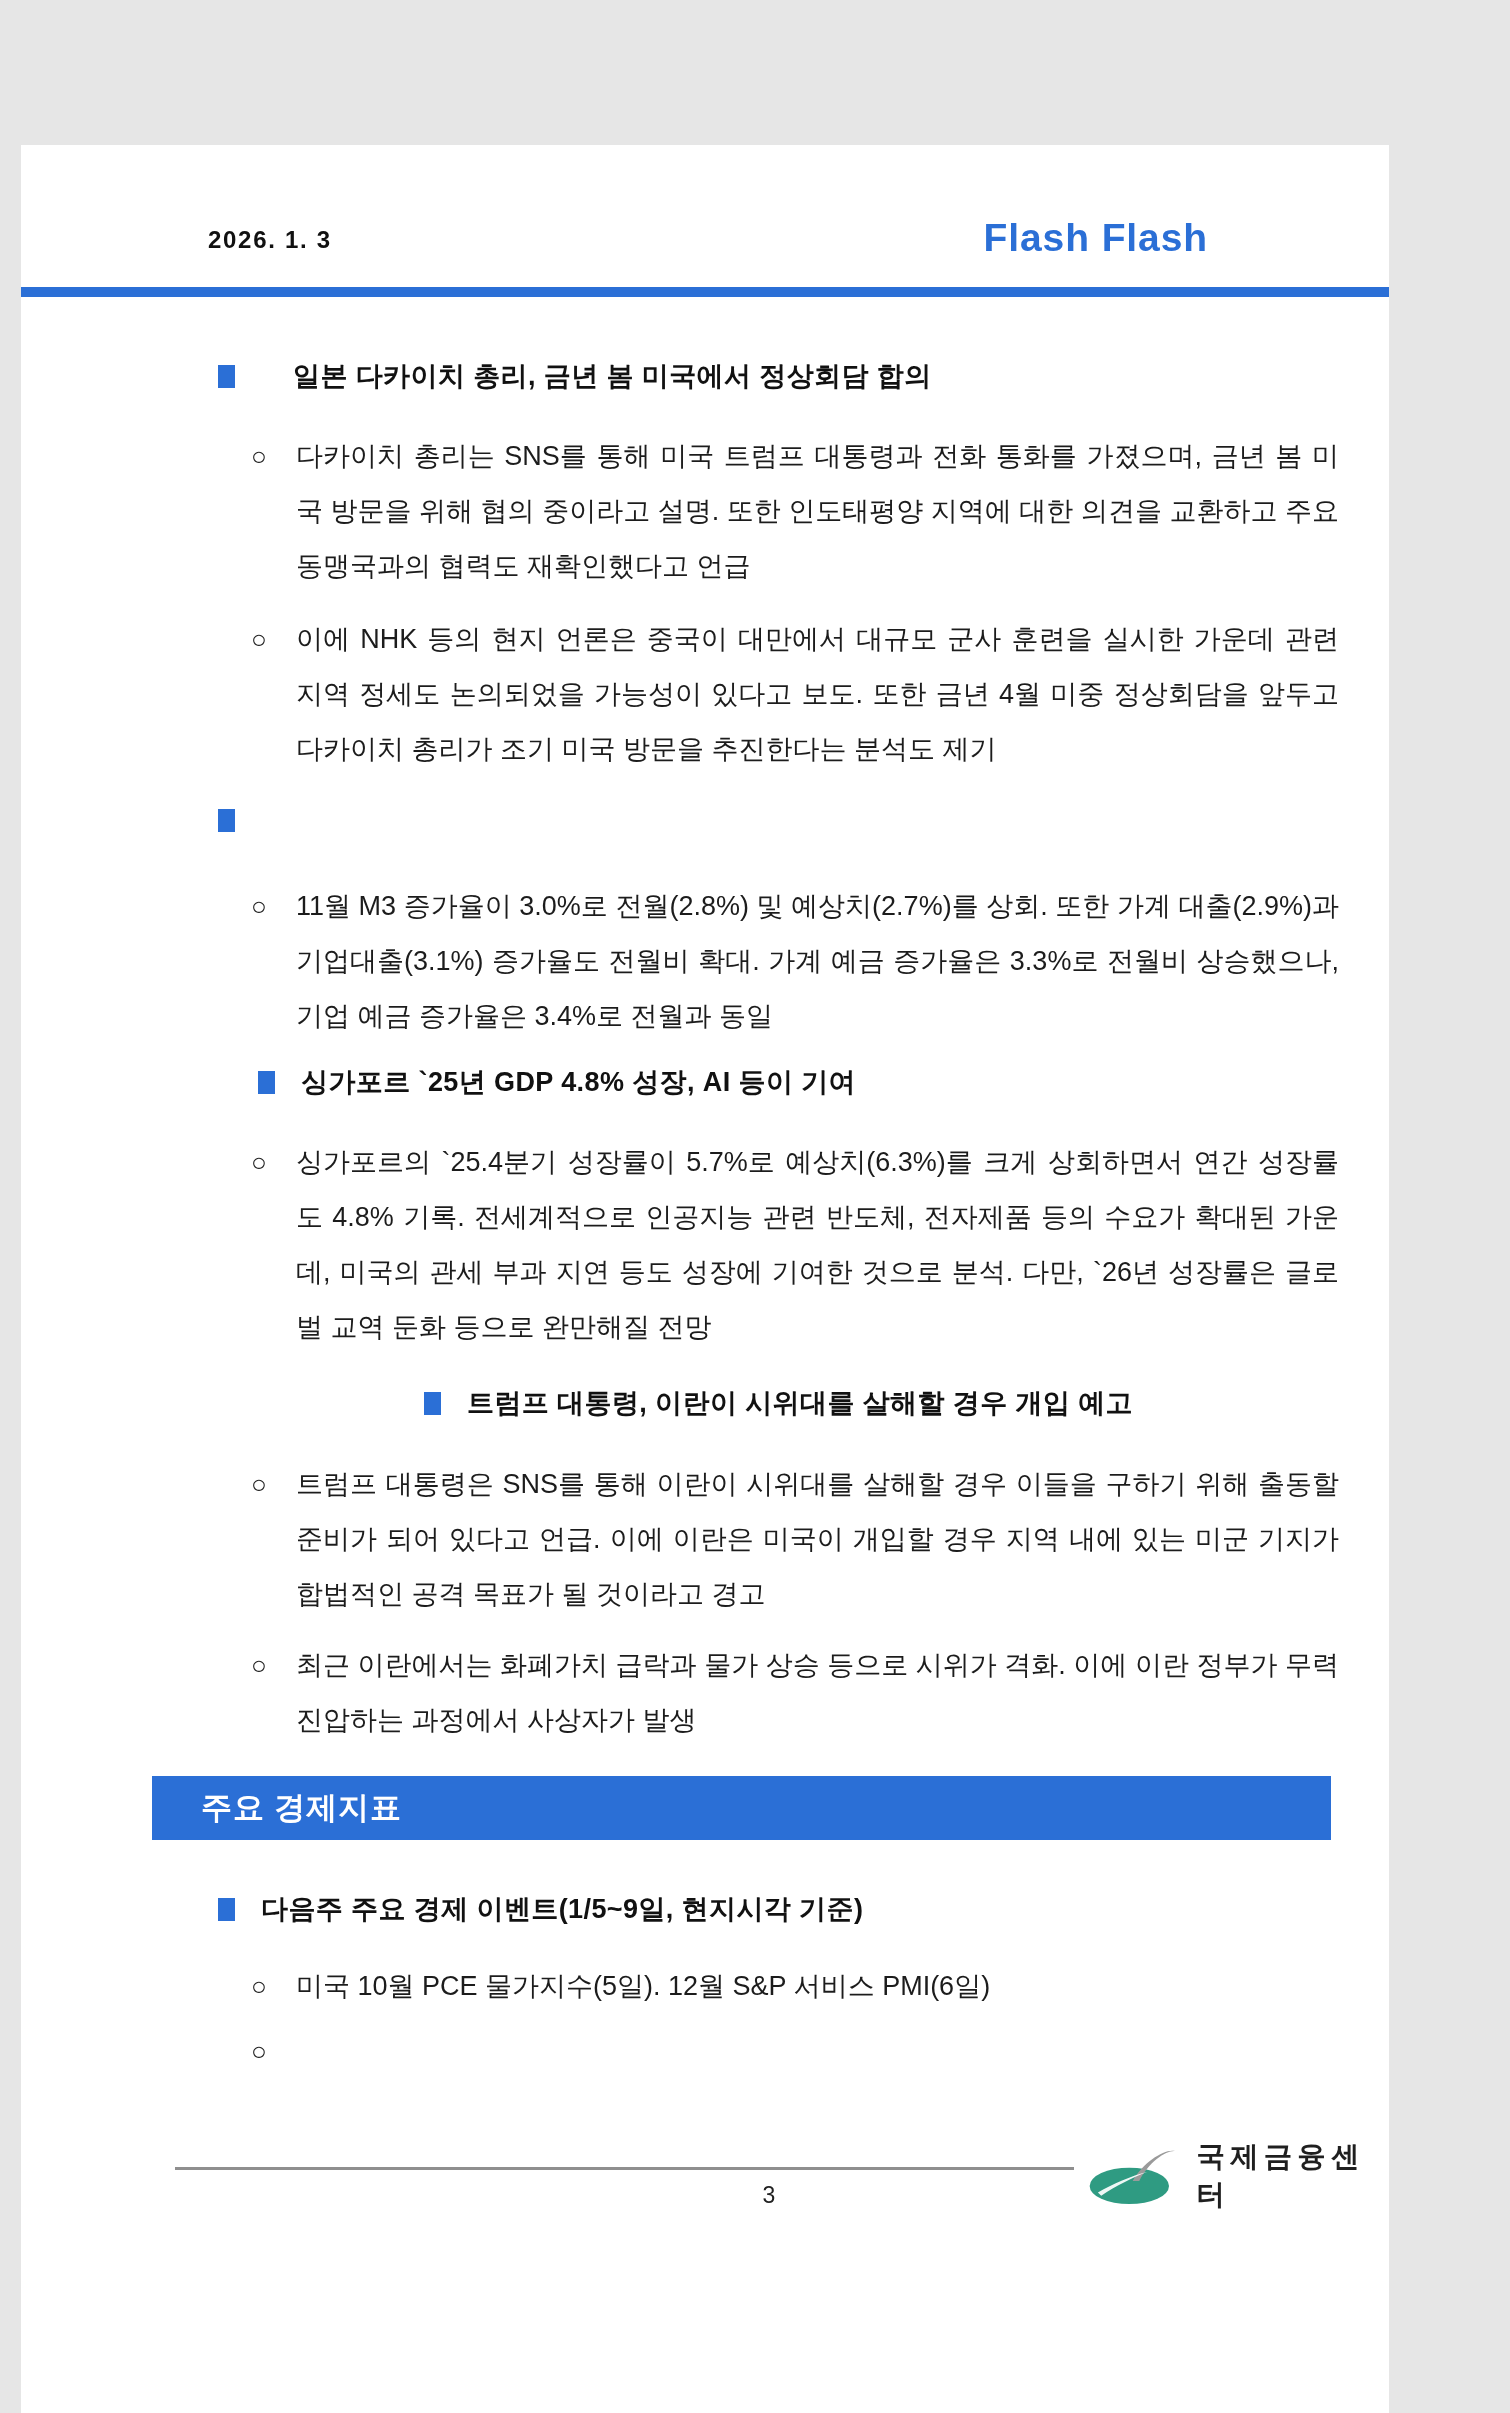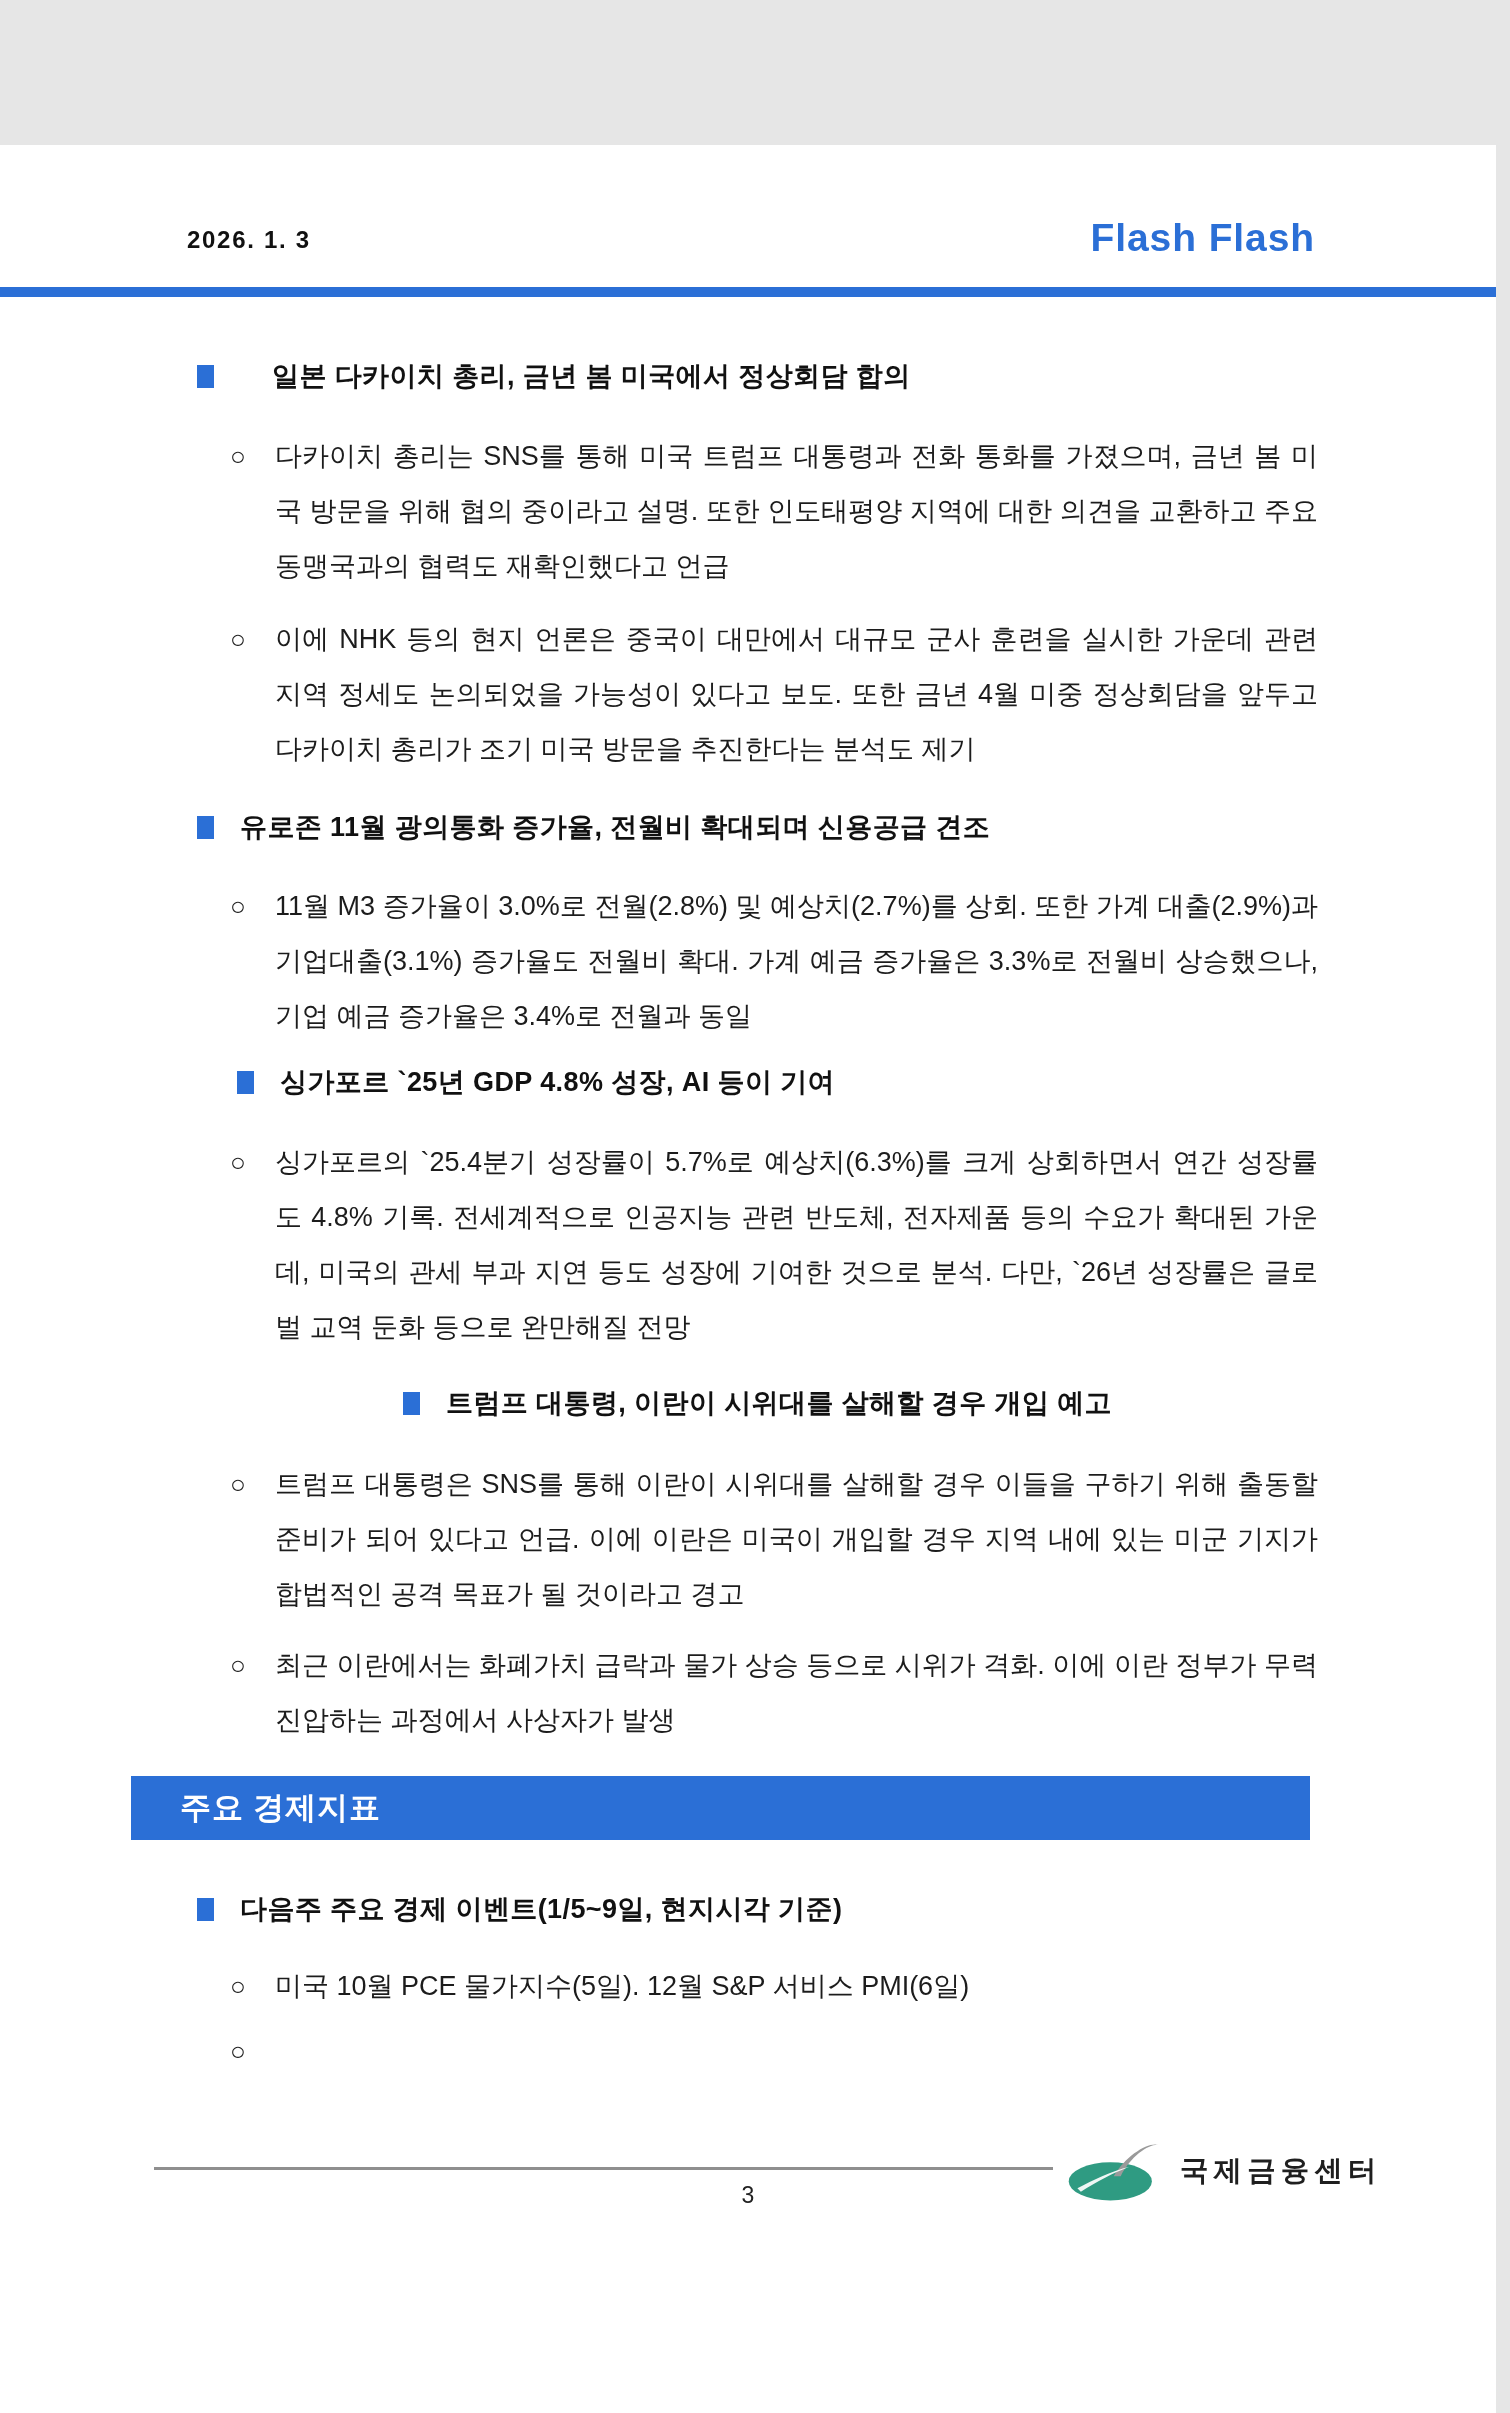--- a/index.html
+++ b/index.html
@@ -1,18 +1,18 @@
 <!DOCTYPE html>
 <html style="--accent: #2b6fd6;font-size:13.8px"><head>
 <meta charset="utf-8">
 <style>
   * { margin:0; padding:0; box-sizing:border-box; }
   html,body { width:1510px; height:2413px; background:#e6e6e6;
               font-family:"Liberation Sans","DejaVu Sans",sans-serif; }
-  .page { position:absolute; left:0; top:145px; width:1496px; height:2269px;
+  .page { position:absolute; left:21px; top:145px; width:1368px; height:2269px;
           background:#ffffff; color:#1c1c1c; }
 
   .date { position:absolute; left:187px; top:81px; font-size:24px; font-weight:bold;
           letter-spacing:1.7px; color:#111; }
   .masthead { position:absolute; right:181px; top:71px; font-size:39px; font-weight:bold;
               color:var(--accent,#2b6fd6); letter-spacing:0.9px; }
   .rule { position:absolute; left:0; top:142px; width:100%; height:10.3px;
           background:var(--accent,#2b6fd6); }
 
   .h-item { position:absolute; left:197px; width:1121px; display:flex; align-items:center; }
@@ -62,21 +62,20 @@
     <span class="mk">○</span>
     <span>다카이치 총리는 SNS를 통해 미국 트럼프 대통령과 전화 통화를 가졌으며, 금년 봄 미국 방문을 위해 협의 중이라고 설명. 또한 인도태평양 지역에 대한 의견을 교환하고 주요 동맹국과의 협력도 재확인했다고 언급</span>
   </div>
   <div class="para p-1b">
     <span class="mk">○</span>
     <span>이에 NHK 등의 현지 언론은 중국이 대만에서 대규모 군사 훈련을 실시한 가운데 관련 지역 정세도 논의되었을 가능성이 있다고 보도. 또한 금년 4월 미중 정상회담을 앞두고 다카이치 총리가 조기 미국 방문을 추진한다는 분석도 제기</span>
   </div>
 
   <div class="h-item h-2">
     <span class="sq"></span>
-    <span class="h-text">유로존 11월 광의통화 증가율, 전월비 확대되며 신용공급 견조</span>
   </div>
   <div class="para p-2a">
     <span class="mk">○</span>
     <span>11월 M3 증가율이 3.0%로 전월(2.8%) 및 예상치(2.7%)를 상회. 또한 가계 대출(2.9%)과 기업대출(3.1%) 증가율도 전월비 확대. 가계 예금 증가율은 3.3%로 전월비 상승했으나, 기업 예금 증가율은 3.4%로 전월과 동일</span>
   </div>
 
   <div class="h-item h-3">
     <span class="sq"></span>
     <span class="h-text">싱가포르 `25년 GDP 4.8% 성장, AI 등이 기여</span>
   </div>

